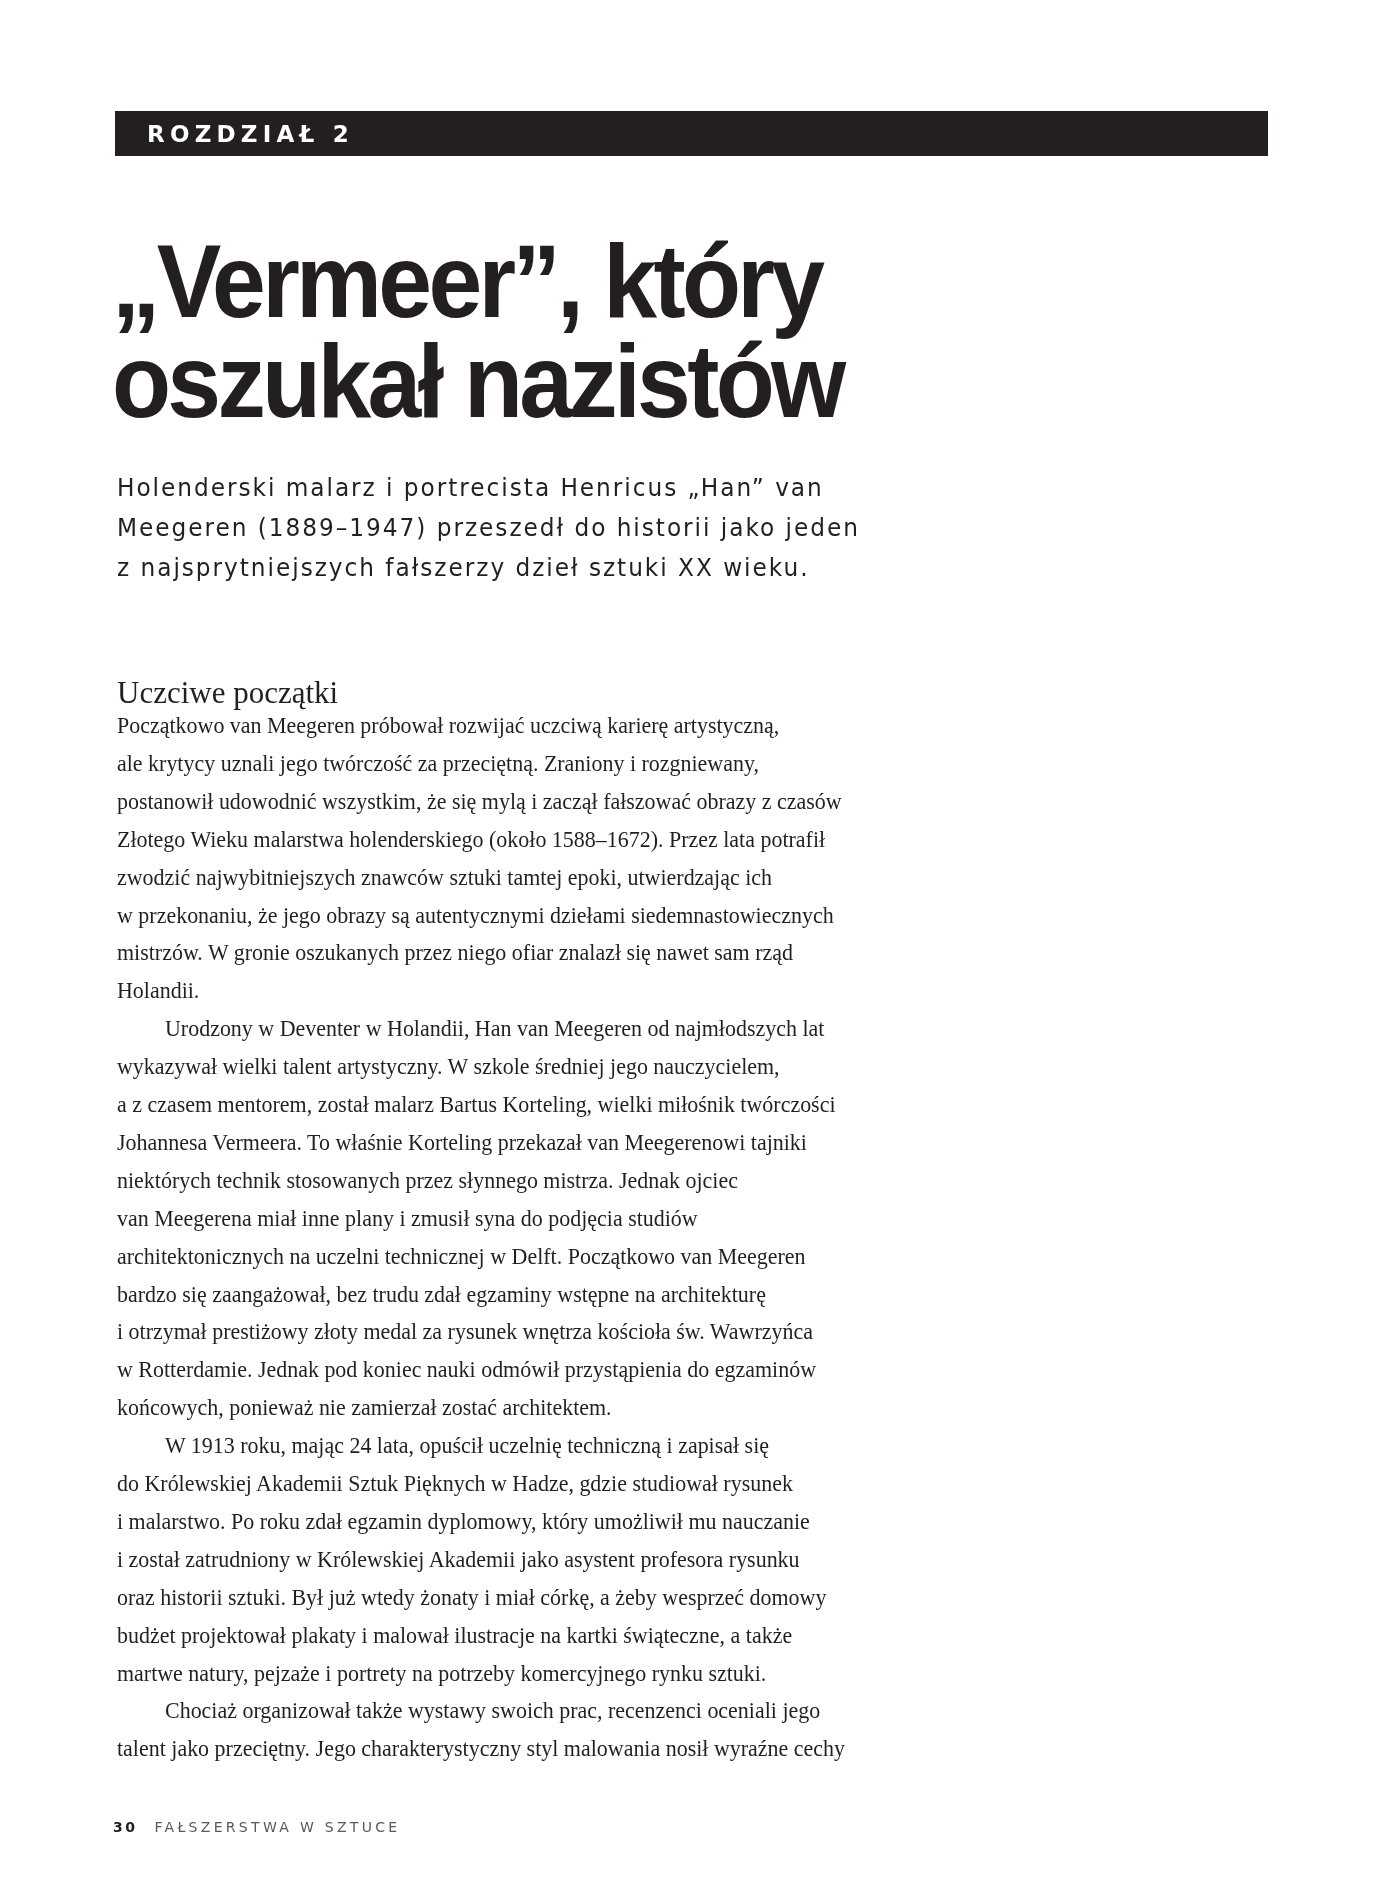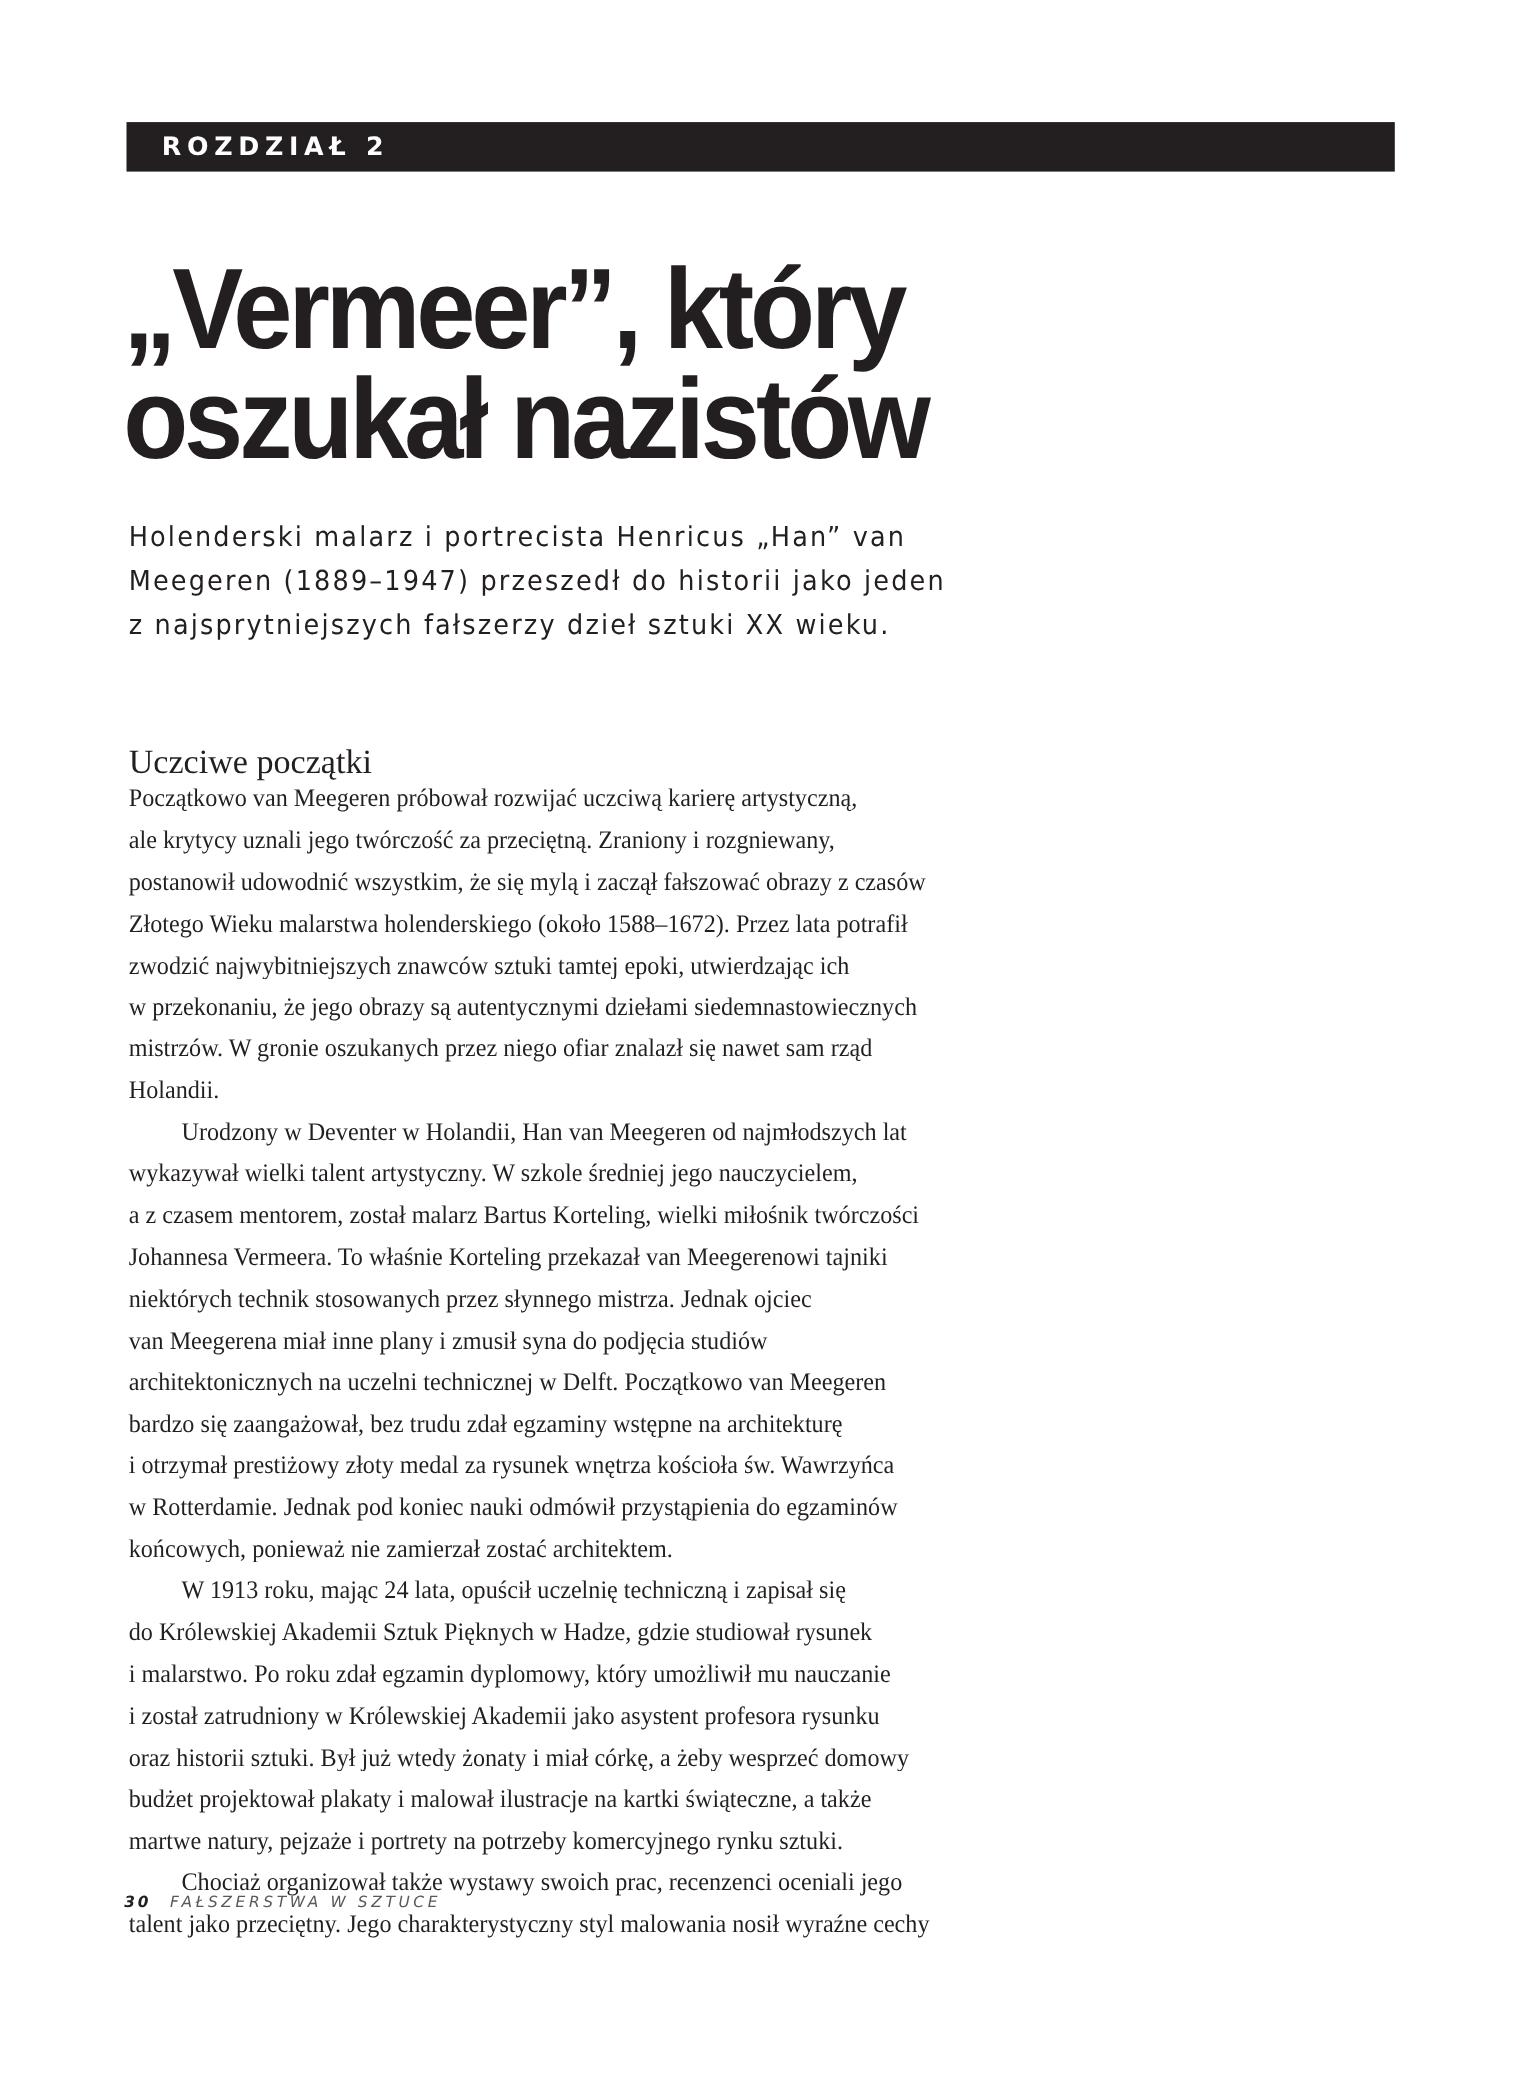--- a/index.html
+++ b/index.html
@@ -96,24 +96,23 @@
       white-space: nowrap;
       transform-origin: left top;
       transform: scaleX(0.955);
     }
     .body-line.indent { left: 165px; }
 
     
     .footer {
       position: absolute;
       left: 113px;
-      top: 1722px;
+      top: 1819px;
       height: 18px;
       white-space: nowrap;
-      font-style: italic;
     }
     .page-number {
       font-family: "DejaVu Sans", sans-serif;
       font-weight: bold;
       font-size: 14px;
       letter-spacing: 2.5px;
       color: #231f20;
       display: inline-block;
       vertical-align: top;
     }

